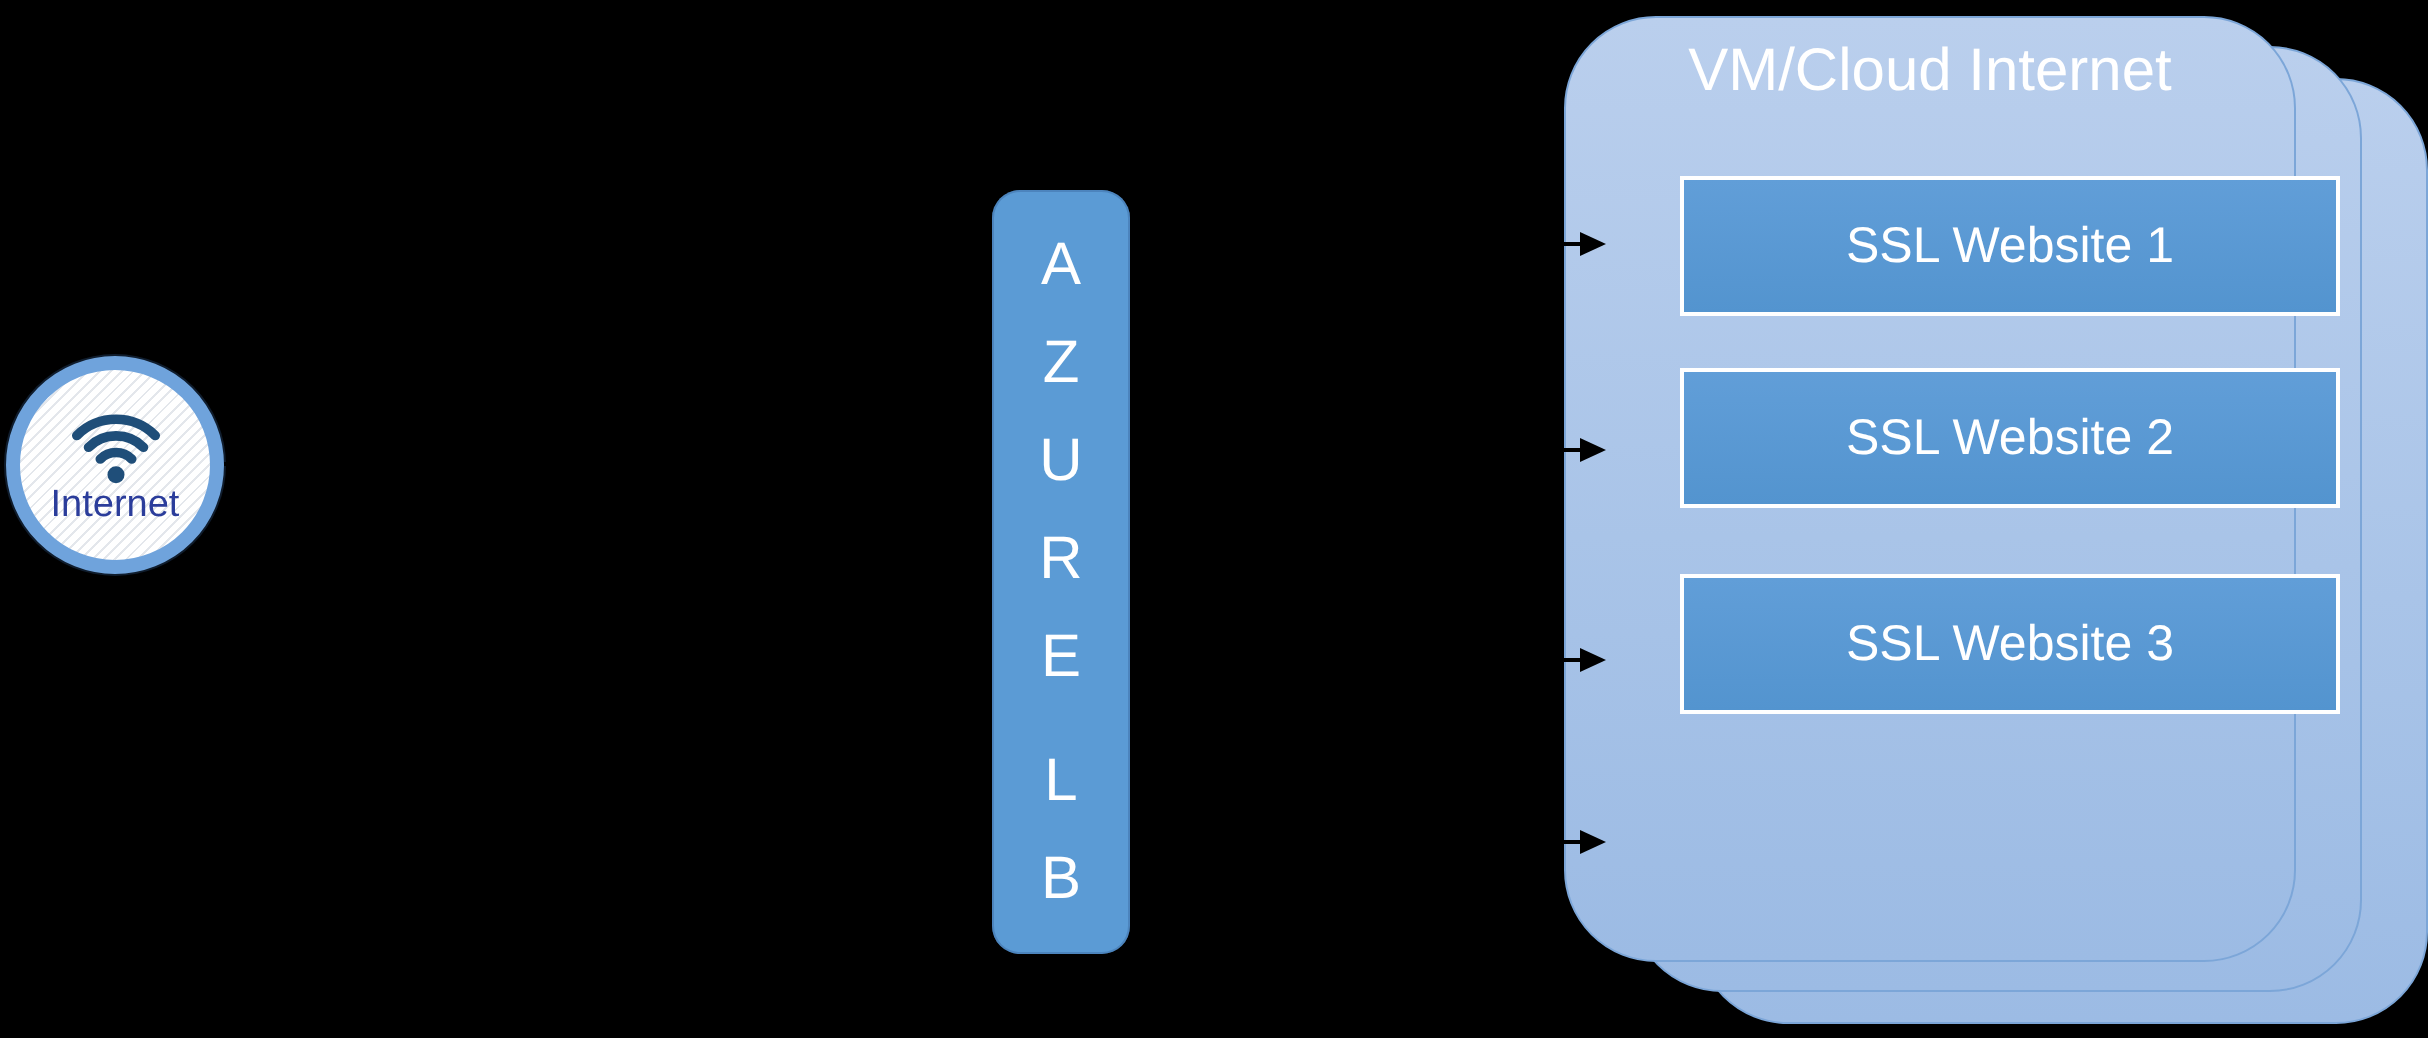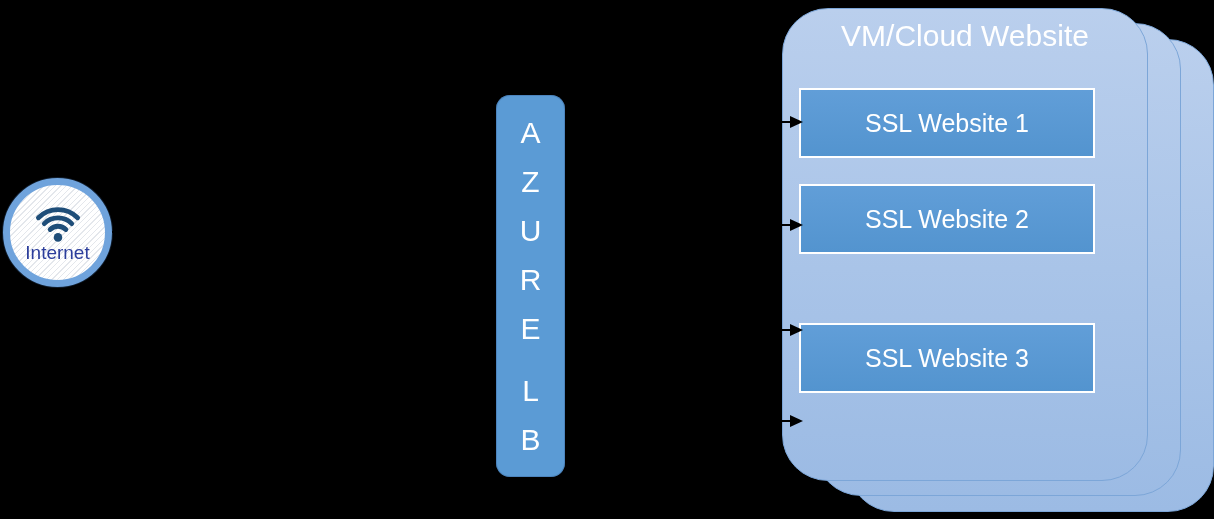--- a/index.html
+++ b/index.html
@@ -48,29 +48,29 @@
   .vm-card-back-2 { left:848px; top:39px; z-index:1; }
   .vm-card-back-1 { left:815px; top:23px; z-index:2; }
   .vm-card-front  { left:782px; top:8px;  z-index:3; }
   .vm-card-title {
     position:absolute; top:9px; left:0; right:0; text-align:center;
     color:#ffffff; font-size:30px; line-height:36px;
   }
 
   
   .ssl-box {
-    position:absolute; left:799px; width:296px; height:70px; box-sizing:border-box;
+    position:absolute; left:840px; width:330px; height:70px; box-sizing:border-box;
     background:linear-gradient(180deg, #619ED8 0%, #5394CF 100%);
     border:2px solid #ffffff;
     display:flex; align-items:center; justify-content:center;
     color:#ffffff; font-size:25px; z-index:6;
   }
   .ssl-box-1 { top:88px; }
   .ssl-box-2 { top:184px;text-align:center; }
-  .ssl-box-3 { top:287px;margin-top:36px; }
+  .ssl-box-3 { top:287px; }
   .ssl-box-4 { top:383px; }
 
   
   .arrow { position:absolute; left:567px; width:236px; height:12px; z-index:7; }
   .arrow-1 { top:116px; } .arrow-2 { top:219px; } .arrow-3 { top:324px; } .arrow-4 { top:415px; }
   .arrow-line {
     position:absolute; left:0; top:5px; width:223px; height:2px; background:#000000;
   }
   .arrow-head {
     position:absolute; right:0; top:0; width:0; height:0;
@@ -107,21 +107,21 @@
     </div>
     <div class="lb-group lb-group-bottom">
       <span class="lb-letter">L</span>
       <span class="lb-letter">B</span>
     </div>
   </div>
 
   <div class="vm-card vm-card-back-2"></div>
   <div class="vm-card vm-card-back-1"></div>
   <div class="vm-card vm-card-front">
-    <div class="vm-card-title">VM/Cloud Website</div>
+    <div class="vm-card-title">VM/Cloud Internet</div>
   </div>
 
   <div class="ssl-box ssl-box-1">SSL Website 1</div>
   <div class="ssl-box ssl-box-2">SSL Website 2</div>
   <div class="ssl-box ssl-box-3">SSL Website 3</div>
 
   <div class="arrow arrow-1">
     <div class="arrow-line"></div>
     <div class="arrow-head"></div>
   </div>

